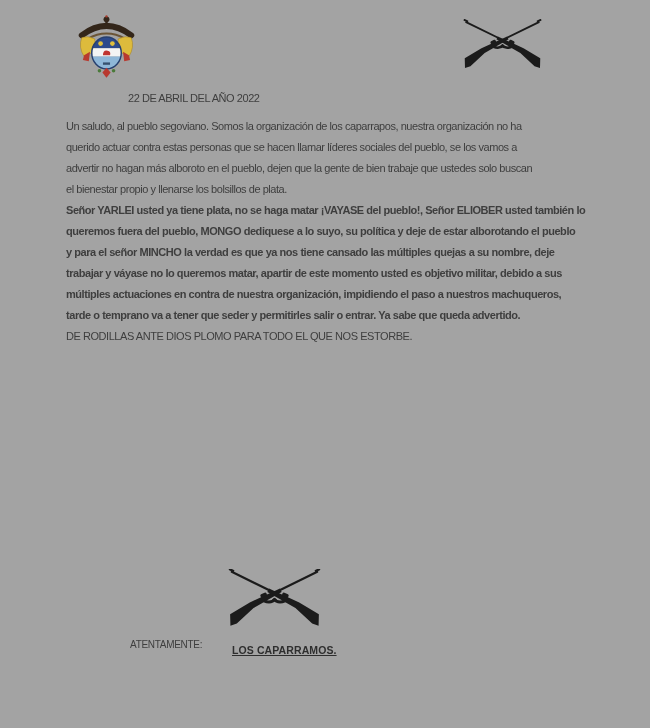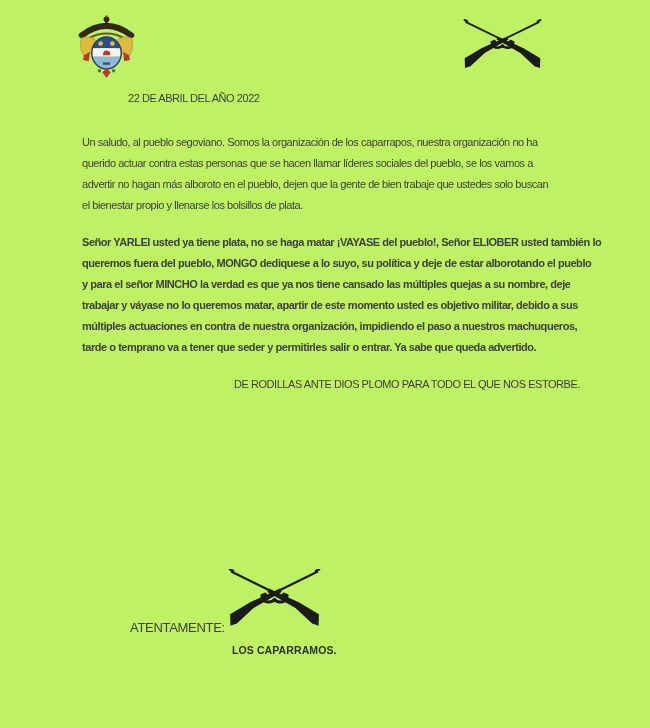--- a/index.html
+++ b/index.html
@@ -1,20 +1,20 @@
 <!DOCTYPE html>
 <html><head>
 <meta charset="utf-8">
 <style>
   html, body { margin: 0; padding: 0; background: #ffffff; }
   .page {
     position: relative;
     width: 650px;
     height: 728px;
-    background: #bef264;
+    background: #a3a3a3;
     font-family: "Liberation Sans", sans-serif;
     color: #3e3e3e;
     overflow: hidden;
   }
   .coat-of-arms {
     position: absolute;
     left: 77px; top: 14px;
     width: 59px; height: 65px;
   }
   .rifles-top {
@@ -30,42 +30,43 @@
     white-space: pre;
   }
   .letter-body {
     position: absolute;
     left: 66px; top: 116px;
     width: 530px;
     font-size: 11px;
     line-height: 21px;
     letter-spacing: -0.45px;
   }
-  .letter-body p { margin: 16px; white-space: pre; }
+  .letter-body p { margin: 0; white-space: pre; }
   .p-threats { margin-top: 28px; font-weight: bold; }
   .p-warning { margin-top: 27px; }
-  .p-slogan  { margin-top: 6px; text-align: right; }
+  .p-slogan  { margin-top: 6px; }
   .rifles-signature {
     position: absolute;
     left: 213px; top: 569px;
     width: 123px; height: 57px;
   }
   .closing {
     position: absolute;
-    left: 130px; top: 620px;
-    font-size: 13px;
+    left: 130px; top: 639px;
+    font-size: 10px;
     letter-spacing: -0.3px;
     white-space: pre;
   }
   .org-name {
     position: absolute;
     left: 232px; top: 644px;
     font-size: 10.5px;
     font-weight: bold;
     letter-spacing: 0.1px;
+    text-decoration: underline;
     white-space: pre;
     color: #2e2e2e;
   }
   svg .rifle-fill { fill: #1b1b1b; }
 </style>
 </head>
 <body>
 
 <svg width="0" height="0" style="position:absolute" aria-hidden="true">
   <defs>

